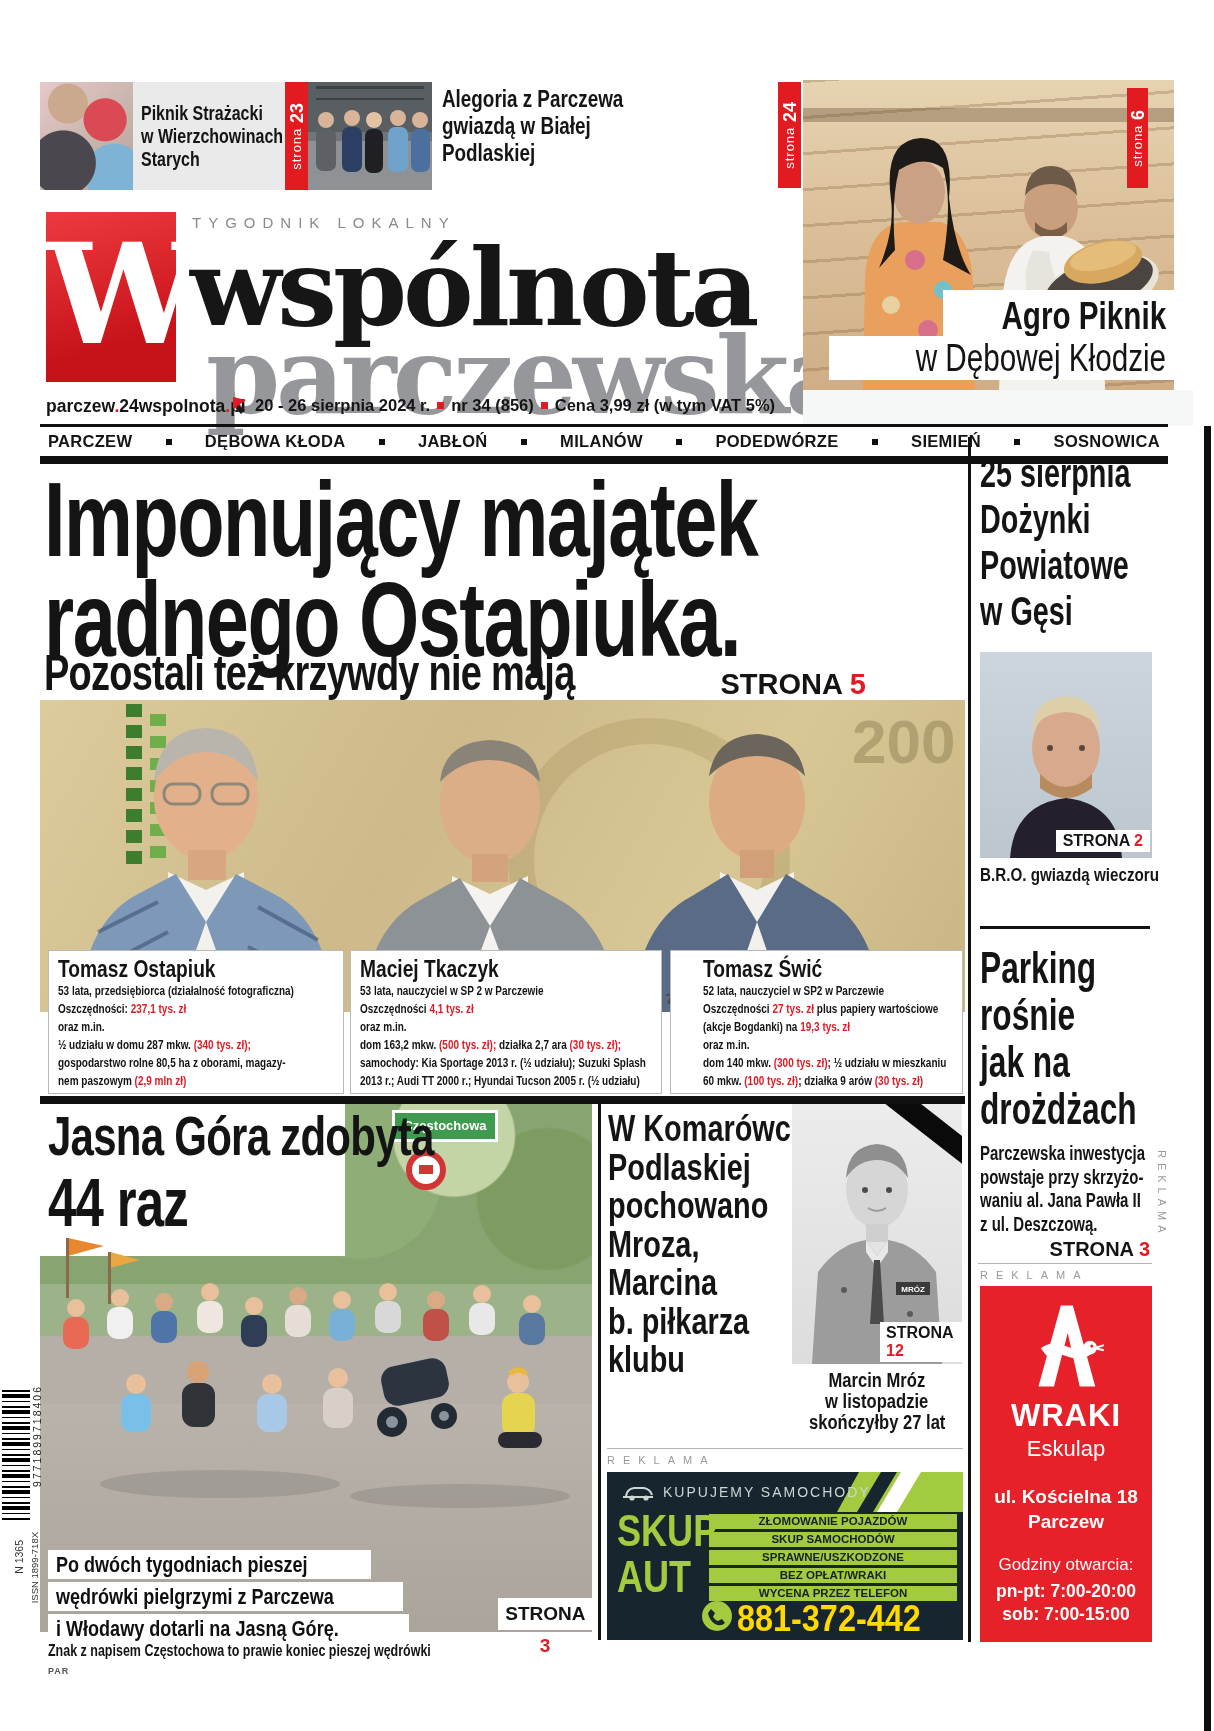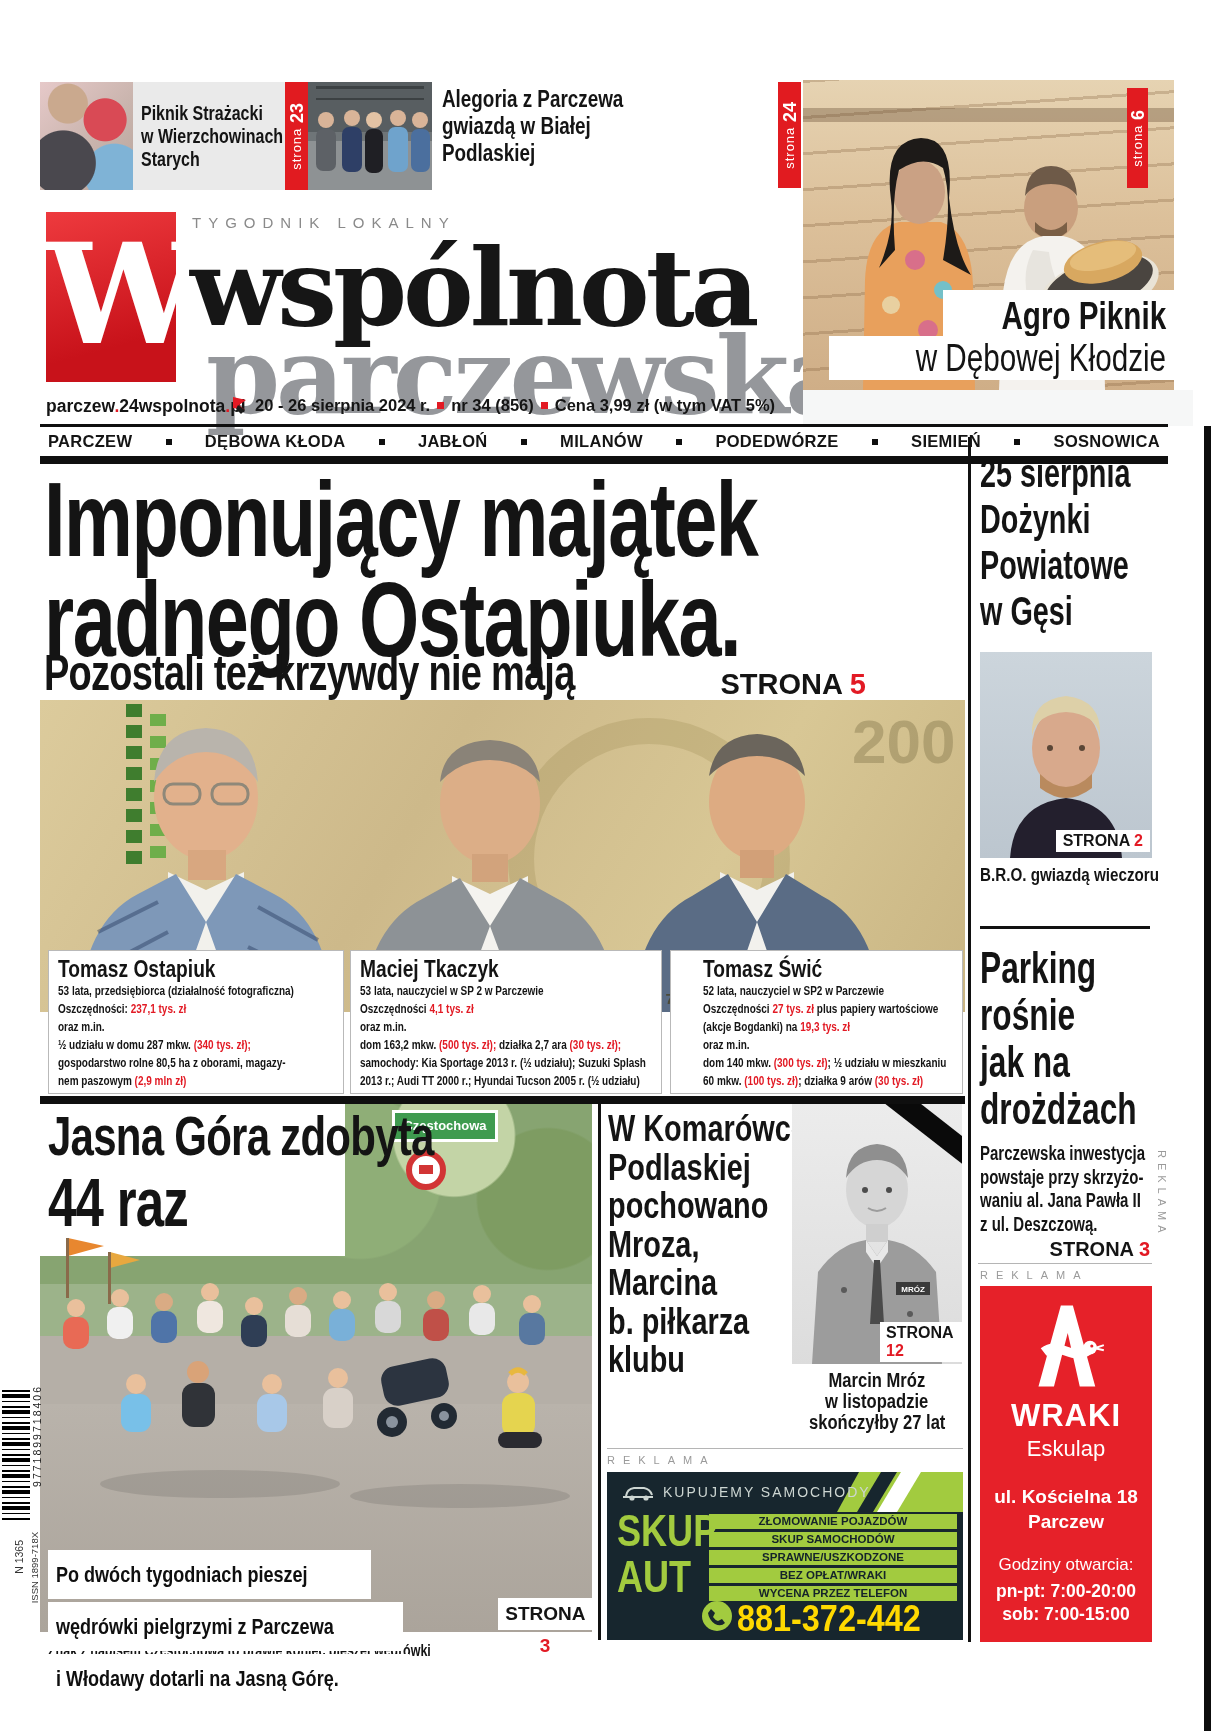--- a/index.html
+++ b/index.html
@@ -22,21 +22,21 @@
           border-top:3px solid #0f0f0f;border-bottom:8px solid #0f0f0f;padding:0 8px;box-sizing:content-box;}
   .navbar span{font-weight:bold;font-size:16.5px;letter-spacing:.3px;}
   .navbar i{width:6px;height:6px;background:#0f0f0f;display:inline-block;}
   .sq{display:inline-block;width:7px;height:7px;background:#e21a24;margin:0 7px;vertical-align:middle;}
   .wbox{background:#fff;}
   .gray-label{color:#9a9a9a;font-size:11px;letter-spacing:8px;}
   .apteka{background:#e62129;color:#fff;display:flex;flex-direction:column;align-items:center;text-align:center;}
   .skuprow{position:absolute;left:102px;width:248px;height:15px;background:#a2cb3f;color:#14232a;
            font-weight:bold;font-size:11.5px;line-height:15px;text-align:center;overflow:hidden;}
   .strip{display:table;background:#fff;color:#0f0f0f;font-weight:bold;font-size:22px;line-height:25px;
-         padding:12px 8px;margin-bottom:3px;white-space:nowrap;}
+         padding:2px 8px;margin-bottom:3px;white-space:nowrap;}
 </style>
 </head>
 <body>
 
 <div class="page">
 
   <div class="abs" style="left:40px;top:82px;width:93px;height:108px;background:radial-gradient(circle at 70% 35%,#d94a55 0 22%,transparent 23%),radial-gradient(circle at 30% 20%,#caa98e 0 18%,transparent 19%),radial-gradient(circle at 25% 75%,#4a484e 0 30%,transparent 31%),radial-gradient(circle at 80% 85%,#7fb3d6 0 25%,transparent 26%),linear-gradient(135deg,#e6c9c9,#c9b4ad 55%,#b9a59c);"></div>
   <div class="abs" style="left:133px;top:82px;width:152px;height:108px;background:#eaeaea;display:flex;flex-direction:column;justify-content:center;padding-left:8px;box-sizing:border-box;">
     <div class="b" style="font-size:20px;line-height:23px;"><span class="sx" style="transform:scaleX(.8);">Piknik Strażacki</span></div>
     <div class="b" style="font-size:20px;line-height:23px;"><span class="sx" style="transform:scaleX(.8);">w Wierzchowinach</span></div>

